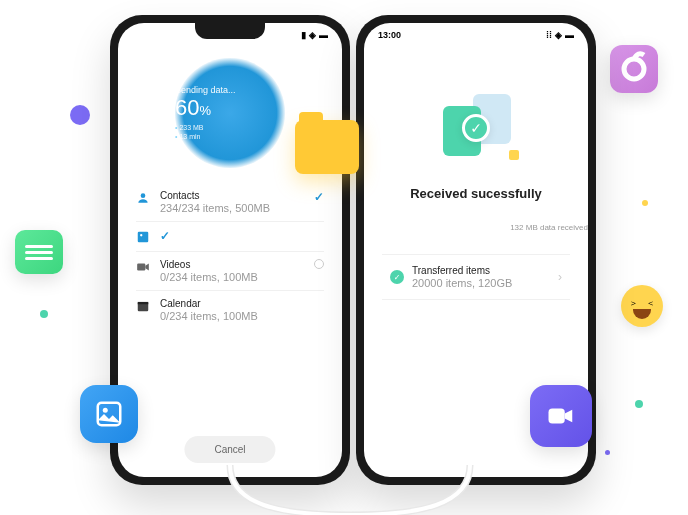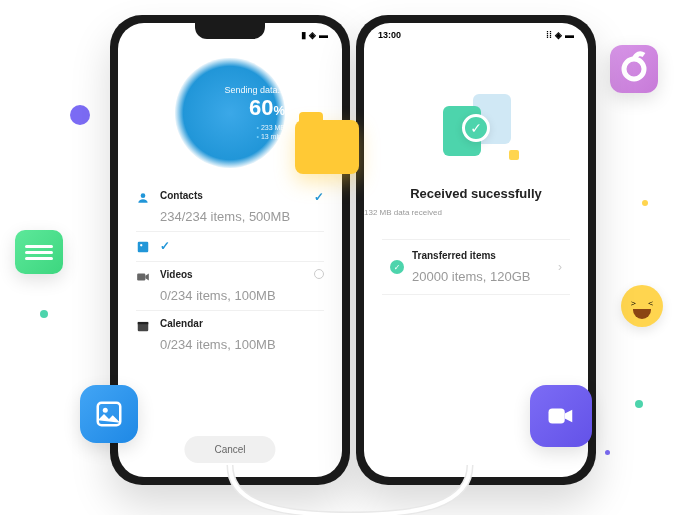--- a/index.html
+++ b/index.html
@@ -4,43 +4,43 @@
 <style>
 *{margin:0;padding:0;box-sizing:border-box;font-family:-apple-system,BlinkMacSystemFont,'Segoe UI',sans-serif}
 body{width:688px;height:515px;background:#fff;position:relative;overflow:hidden}
 .phone{position:absolute;width:240px;height:470px;background:#1a1a1a;border-radius:32px;padding:8px;box-shadow:0 20px 40px rgba(0,0,0,.15)}
 .phone1{left:110px;top:15px}
 .phone2{left:356px;top:15px}
 .screen{width:100%;height:100%;background:#fff;border-radius:26px;overflow:hidden;position:relative}
 .notch{position:absolute;top:0;left:50%;transform:translateX(-50%);width:70px;height:16px;background:#1a1a1a;border-radius:0 0 12px 12px;z-index:10}
 .statusbar{display:flex;justify-content:space-between;align-items:center;padding:4px 14px 0;font-size:9px;font-weight:600;color:#000;height:20px}
 .statusbar .icons{display:flex;gap:3px;align-items:center}
-.progress-circle{width:110px;height:110px;margin:15px auto 10px;position:relative;background:radial-gradient(circle,#3ba8e8 0%,#2196d8 60%,rgba(33,150,216,.15) 70%,rgba(33,150,216,.05) 85%);border-radius:50%;display:flex;flex-direction:column;align-items:flex-end;justify-content:center;color:#fff}
+.progress-circle{width:110px;height:110px;margin:15px auto 10px;position:relative;background:radial-gradient(circle,#3ba8e8 0%,#2196d8 60%,rgba(33,150,216,.15) 70%,rgba(33,150,216,.05) 85%);border-radius:50%;display:flex;flex-direction:column;align-items:flex-start;justify-content:center;color:#fff}
 .sending-label{font-size:9px;opacity:.95}
-.percent{font-size:22px;font-weight:700}
+.percent{font-size:22px;font-weight:400}
 .percent .pct{font-size:13px}
 .stats{font-size:7px;opacity:.9;line-height:1.3;margin-top:2px}
 .stats div::before{content:'• ';color:#7dd3fc}
 .list{padding:5px 18px}
 .item{display:flex;align-items:flex-start;gap:10px;padding:7px 0;border-bottom:1px solid #f0f0f0}
 .item:last-child{border:none}
 .item-icon{width:14px;height:14px;flex-shrink:0;margin-top:1px}
 .item-text{flex:1}
-.item-title{font-size:10px;font-weight:700;color:#222}
-.item-sub{font-size:13px;color:#999;margin-top:8px}
+.item-title{font-size:10px;font-weight:400;color:#222}
+.item-sub{font-size:11px;color:#999;margin-top:1px}
 .check{color:#2196d8;font-size:12px;font-weight:bold}
 .radio{width:10px;height:10px;border:1.5px solid #ccc;border-radius:50%}
 .btn{position:absolute;bottom:14px;left:50%;transform:translateX(-50%);padding:8px 30px;background:#f0f0f0;border-radius:16px;font-size:10px;color:#666;border:none}
 .received-img{width:90px;height:80px;margin:45px auto 18px;position:relative}
 .card1{position:absolute;width:38px;height:50px;background:#4dd4ac;border-radius:6px;left:12px;top:18px}
 .card2{position:absolute;width:38px;height:50px;background:#d0e8f5;border-radius:6px;right:10px;top:6px}
 .checkcircle{position:absolute;width:28px;height:28px;background:#4dd4ac;border-radius:50%;left:50%;top:50%;transform:translate(-50%,-50%);display:flex;align-items:center;justify-content:center;color:#fff;font-size:14px;border:3px solid #fff;box-shadow:0 2px 8px rgba(0,0,0,.1)}
 .sparkle1{position:absolute;width:10px;height:10px;background:#ffd54f;border-radius:2px;right:2px;bottom:8px}
 .received-title{text-align:center;font-size:13px;font-weight:700;color:#222}
-.received-sub{text-align:left;font-size:8px;color:#999;margin-top:7px}
+.received-sub{text-align:right;font-size:8px;color:#999;margin-top:22px}
 .transfer-item{margin:22px 18px 0;padding:10px 8px;display:flex;align-items:center;gap:8px;border-top:1px solid #f0f0f0;border-bottom:1px solid #f0f0f0}
 .tcheck{width:14px;height:14px;background:#4dd4ac;border-radius:50%;display:flex;align-items:center;justify-content:center;color:#fff;font-size:8px}
 .transfer-item .item-text{flex:1}
 .chev{color:#ccc;font-size:12px}
 .float-icon{position:absolute;border-radius:16px;display:flex;align-items:center;justify-content:center;box-shadow:0 6px 18px rgba(0,0,0,.12)}
 .folder{left:295px;top:120px;width:64px;height:54px;background:#ffc935;border-radius:8px;box-shadow:0 8px 20px rgba(255,201,53,.4)}
 .folder::before{content:'';position:absolute;top:-8px;left:4px;width:24px;height:10px;background:#ffc935;border-radius:4px 4px 0 0}
 .img-icon{left:80px;top:385px;width:58px;height:58px;background:linear-gradient(135deg,#42a5f5,#1e88e5);color:#fff}
 .img-icon svg{width:30px;height:30px}
 .video-icon{left:530px;top:385px;width:62px;height:62px;background:linear-gradient(135deg,#7c6cf5,#6352e8);color:#fff}

